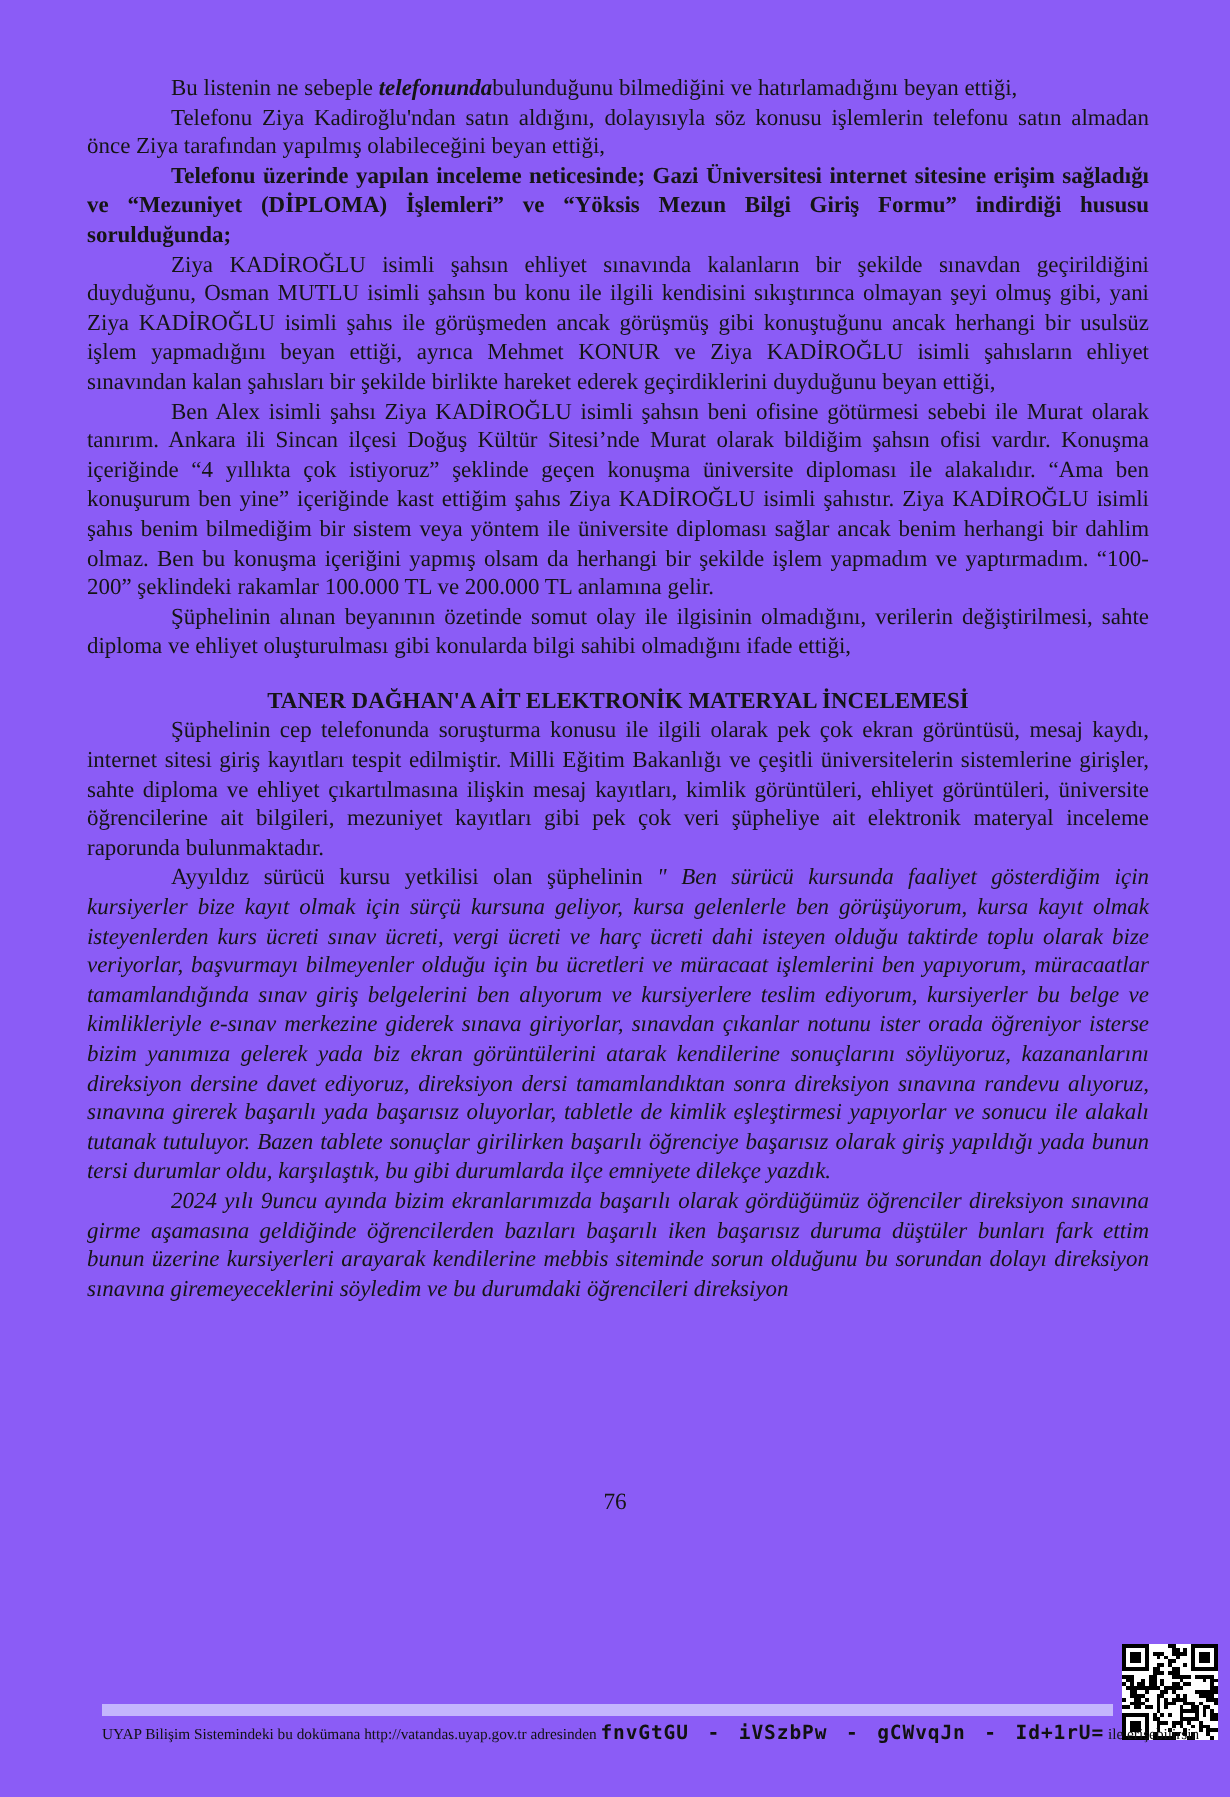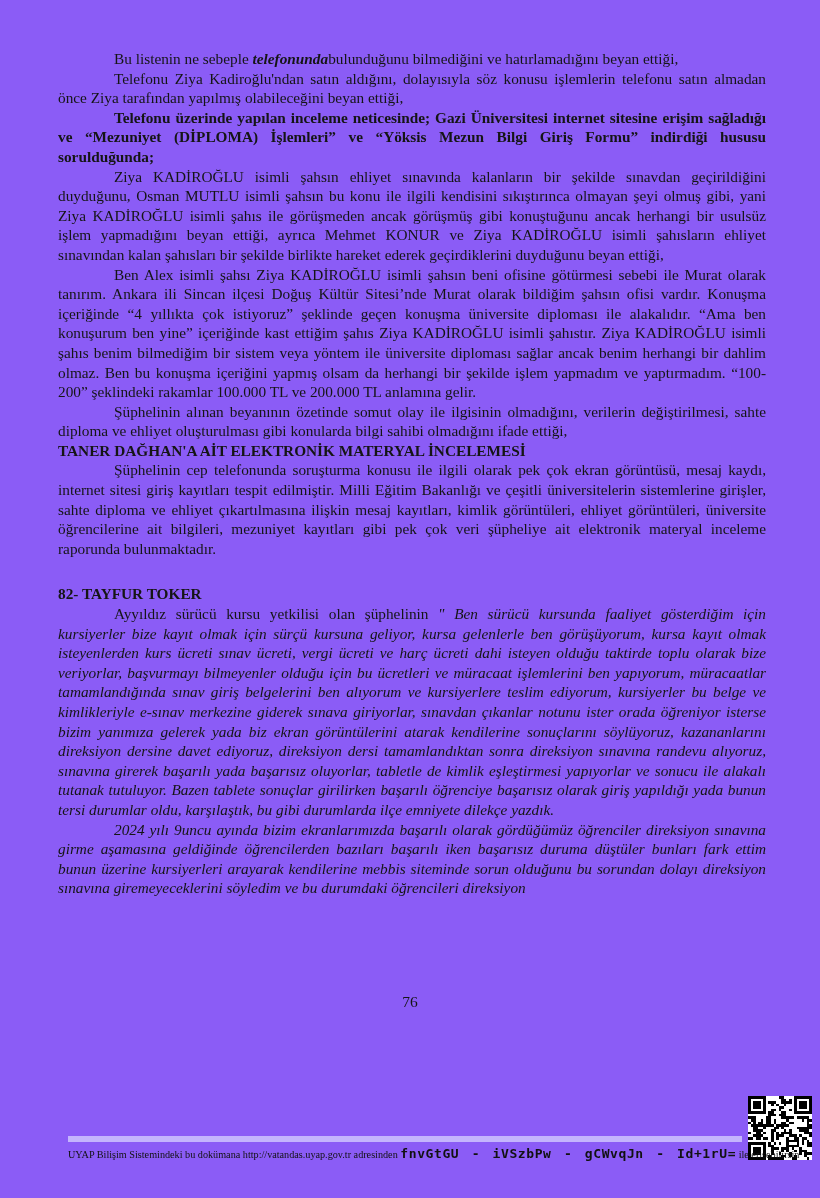--- a/index.html
+++ b/index.html
@@ -17,36 +17,36 @@
     left:58px; top:49px;
     width:708px;
   }
   .content p {
     margin:0;
     text-align:justify;
     font-size:15.3px;
     line-height:19.6px;
   }
   p.indent { text-indent:56px; }
-  p.h1 { font-weight:700; text-align:left; text-indent:0; }
+  p.h1 { margin-top:17px; font-weight:700; text-align:center; text-indent:0; }
   p.h2 { margin-top:26px; font-weight:700; text-align:left; text-indent:0; }
   .b { font-weight:700; }
   .i { font-style:italic; }
   .page-number {
     position:absolute;
     top:993px; left:0;
     width:100%;
     text-align:center;
     font-size:15.5px;
   }
   .footer {
     position:absolute;
     left:68px; top:1136px;
     width:674px;
-    border-top:6px solid #c4b5fd;
+    border-top:8px solid #c4b5fd;
     padding-top:4px;
     font-size:10.2px;
     white-space:nowrap;
     color:#111;
   }
   .footer-code {
     font-family:"DejaVu Sans Mono", monospace;
     font-size:13px;
     font-weight:bold;
     letter-spacing:0.6px;
@@ -66,21 +66,20 @@
 
   <div class="content">
       <p class="indent"><span>Bu listenin ne sebeple </span><span class="b i">telefonunda</span><span>bulunduğunu bilmediğini ve hatırlamadığını beyan ettiği,</span></p>
       <p class="indent"><span>Telefonu Ziya Kadiroğlu'ndan satın aldığını, dolayısıyla söz konusu işlemlerin telefonu satın almadan önce Ziya tarafından yapılmış olabileceğini beyan ettiği,</span></p>
       <p class="indent"><span class="b">Telefonu üzerinde yapılan inceleme neticesinde; Gazi Üniversitesi internet sitesine erişim sağladığı ve “Mezuniyet (DİPLOMA) İşlemleri” ve “Yöksis Mezun Bilgi Giriş Formu” indirdiği hususu sorulduğunda;</span></p>
       <p class="indent"><span>Ziya KADİROĞLU isimli şahsın ehliyet sınavında kalanların bir şekilde sınavdan geçirildiğini duyduğunu, Osman MUTLU isimli şahsın bu konu ile ilgili kendisini sıkıştırınca olmayan şeyi olmuş gibi, yani Ziya KADİROĞLU isimli şahıs ile görüşmeden ancak görüşmüş gibi konuştuğunu ancak herhangi bir usulsüz işlem yapmadığını beyan ettiği, ayrıca Mehmet KONUR ve Ziya KADİROĞLU isimli şahısların ehliyet sınavından kalan şahısları bir şekilde birlikte hareket ederek geçirdiklerini duyduğunu beyan ettiği,</span></p>
       <p class="indent"><span>Ben Alex isimli şahsı Ziya KADİROĞLU isimli şahsın beni ofisine götürmesi sebebi ile Murat olarak tanırım. Ankara ili Sincan ilçesi Doğuş Kültür Sitesi’nde Murat olarak bildiğim şahsın ofisi vardır. Konuşma içeriğinde “4 yıllıkta çok istiyoruz” şeklinde geçen konuşma üniversite diploması ile alakalıdır. “Ama ben konuşurum ben yine” içeriğinde kast ettiğim şahıs Ziya KADİROĞLU isimli şahıstır. Ziya KADİROĞLU isimli şahıs benim bilmediğim bir sistem veya yöntem ile üniversite diploması sağlar ancak benim herhangi bir dahlim olmaz. Ben bu konuşma içeriğini yapmış olsam da herhangi bir şekilde işlem yapmadım ve yaptırmadım. “100-200” şeklindeki rakamlar 100.000 TL ve 200.000 TL anlamına gelir.</span></p>
       <p class="indent"><span>Şüphelinin alınan beyanının özetinde somut olay ile ilgisinin olmadığını, verilerin değiştirilmesi, sahte diploma ve ehliyet oluşturulması gibi konularda bilgi sahibi olmadığını ifade ettiği,</span></p>
       <p class="h1"><span class="b">TANER DAĞHAN'A AİT ELEKTRONİK MATERYAL İNCELEMESİ</span></p>
       <p class="indent"><span>Şüphelinin cep telefonunda soruşturma konusu ile ilgili olarak pek çok ekran görüntüsü, mesaj kaydı, internet sitesi giriş kayıtları tespit edilmiştir. Milli Eğitim Bakanlığı ve çeşitli üniversitelerin sistemlerine girişler, sahte diploma ve ehliyet çıkartılmasına ilişkin mesaj kayıtları, kimlik görüntüleri, ehliyet görüntüleri, üniversite öğrencilerine ait bilgileri, mezuniyet kayıtları gibi pek çok veri şüpheliye ait elektronik materyal inceleme raporunda bulunmaktadır.</span></p>
-      <p class="h2"><span class="b">82- TAYFUR TOKER</span></p>
       <p class="indent"><span>Ayyıldız sürücü kursu yetkilisi olan şüphelinin </span><span class="i">" Ben sürücü kursunda faaliyet gösterdiğim için kursiyerler bize kayıt olmak için sürçü kursuna geliyor, kursa gelenlerle ben görüşüyorum, kursa kayıt olmak isteyenlerden kurs ücreti sınav ücreti, vergi ücreti ve harç ücreti dahi isteyen olduğu taktirde toplu olarak bize veriyorlar, başvurmayı bilmeyenler olduğu için bu ücretleri ve müracaat işlemlerini ben yapıyorum, müracaatlar tamamlandığında sınav giriş belgelerini ben alıyorum ve kursiyerlere teslim ediyorum, kursiyerler bu belge ve kimlikleriyle e-sınav merkezine giderek sınava giriyorlar, sınavdan çıkanlar notunu ister orada öğreniyor isterse bizim yanımıza gelerek yada biz ekran görüntülerini atarak kendilerine sonuçlarını söylüyoruz, kazananlarını direksiyon dersine davet ediyoruz, direksiyon dersi tamamlandıktan sonra direksiyon sınavına randevu alıyoruz, sınavına girerek başarılı yada başarısız oluyorlar, tabletle de kimlik eşleştirmesi yapıyorlar ve sonucu ile alakalı tutanak tutuluyor. Bazen tablete sonuçlar girilirken başarılı öğrenciye başarısız olarak giriş yapıldığı yada bunun tersi durumlar oldu, karşılaştık, bu gibi durumlarda ilçe emniyete dilekçe yazdık.</span></p>
       <p class="indent"><span class="i">2024 yılı 9uncu ayında bizim ekranlarımızda başarılı olarak gördüğümüz öğrenciler direksiyon sınavına girme aşamasına geldiğinde öğrencilerden bazıları başarılı iken başarısız duruma düştüler bunları fark ettim bunun üzerine kursiyerleri arayarak kendilerine mebbis siteminde sorun olduğunu bu sorundan dolayı direksiyon sınavına giremeyeceklerini söyledim ve bu durumdaki öğrencileri direksiyon</span></p>
     </div>
 
   <div class="page-number">76</div>
 
   <div class="qr" aria-hidden="true">
       <svg viewBox="0 0 25 25" shape-rendering="crispEdges">
         <rect x="0" y="0" width="25" height="25" fill="#ffffff"></rect>
         <rect x="12" y="0" width="1" height="1" fill="#000"></rect>

